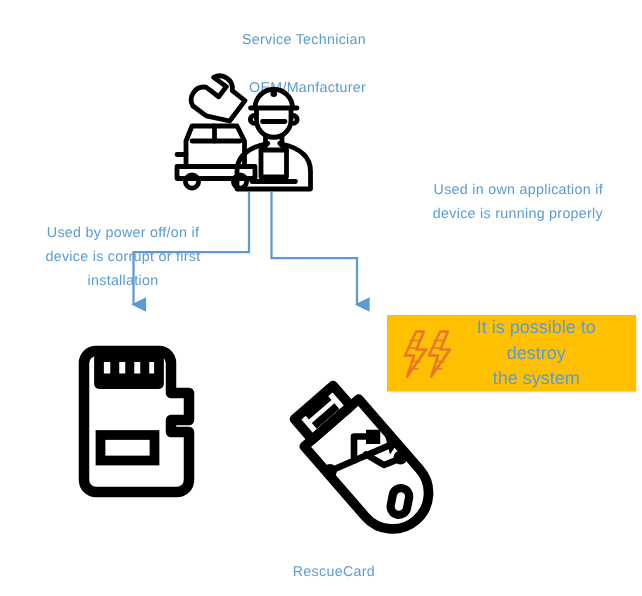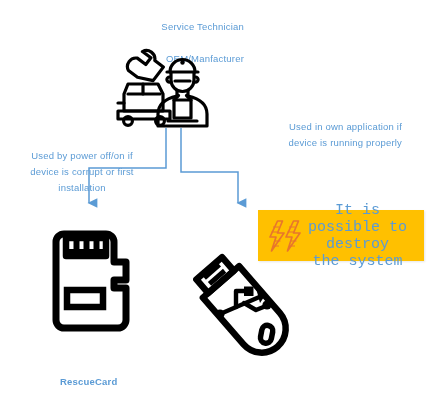--- a/index.html
+++ b/index.html
@@ -51,22 +51,21 @@
     left: 222px;
     top: 119px;
     width: 180px;
     text-align: right;
   }
   
   #caption-bottom {
     left: 60px;
     top: 374px;
     width: 190px;
-    text-align: left;
-    font-weight: bold;
+    text-align: right;
   }
 
   
   #technician-icon {
     position: absolute;
     left: 110px;
     top: 48px;
     width: 114px;
     height: 80px;
   }
@@ -113,26 +112,25 @@
   }
   #warning-icon {
     flex: 0 0 auto;
     width: 36px;
     height: 34px;
     margin-left: 9px;
   }
   #warning-text {
     flex: 1 1 auto;
     color: #5B9BD5;
-    font-size: 15px;
+    font-size: 12px;
     line-height: 17px;
     text-align: center;
     padding-right: 12px;
     white-space: pre-line;
-    font-family: Liberation Mono, monospace;
   }
 </style>
 </head>
 <body>
 
 <div id="canvas">
 
   <div class="lbl" id="title-block">
     <span class="t-line">Service Technician</span>
     <span class="t-line">OEM/Manfacturer</span>

